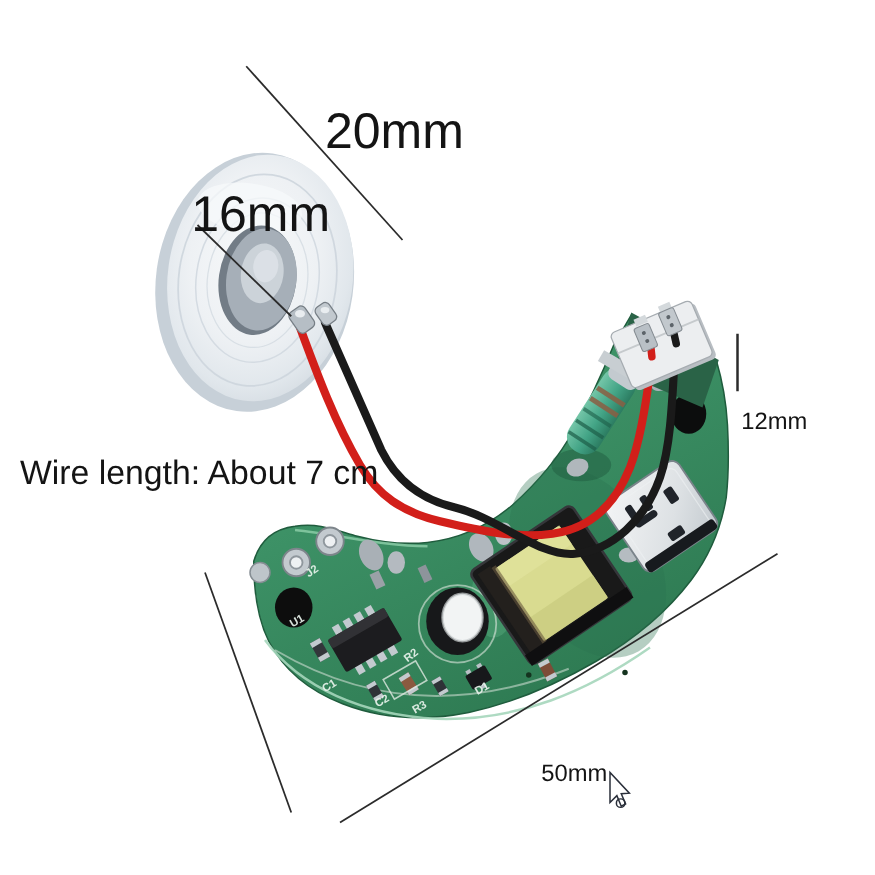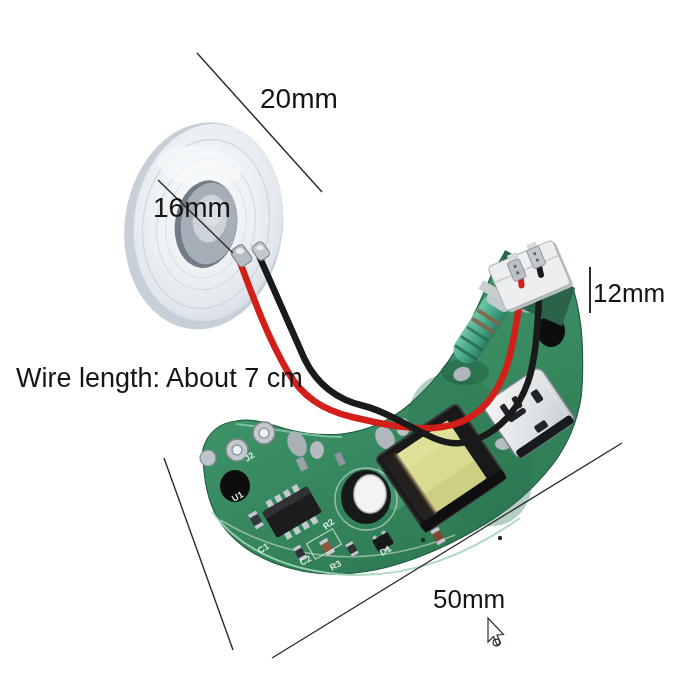--- a/index.html
+++ b/index.html
@@ -5,22 +5,22 @@
   html,body{margin:0;padding:0;background:#fff;}
   .canvas{
     position:relative;width:700px;height:700px;background:#ffffff;
     font-family:"Liberation Sans", sans-serif;overflow:hidden;
   }
   .photo-svg{position:absolute;left:0;top:0;}
   .dim-label{
     position:absolute;color:#141414;line-height:1;white-space:nowrap;
     font-family:"Liberation Sans", sans-serif;
   }
-  .fs28{font-size:28px;}
-  .fs26{font-size:26px;}
+  .fs28{font-size:40px;}
+  .fs26{font-size:19px;margin-top:48px;}
   .fs27{font-size:27px;}
   .silk{font-size:9px;font-weight:bold;fill:#e9f3ec;opacity:.92;}
 </style>
 </head>
 <body>
 
 <div class="canvas">
   <svg class="photo-svg" width="700" height="700" viewBox="0 0 700 700">
     <defs>
       <radialGradient id="discGrad" cx="45%" cy="42%" r="62%">
@@ -250,17 +250,17 @@
       <line x1="272" y1="658" x2="622" y2="443"></line>
     </g>
 
     <g>
       <path d="M488 618 L488 642 L493.5 636.5 L497 645 L500.5 643.2 L497 635 L503.5 634.5 Z" fill="#ffffff" stroke="#2a2f3a" stroke-width="1.2"></path>
       <circle cx="496.5" cy="642.5" r="3.4" fill="none" stroke="#2a2f3a" stroke-width="1.2"></circle>
     </g>
   </svg>
 
   <div class="dim-label fs28" style="left:260px;top:85px;">20mm</div>
-  <div class="dim-label fs28" style="left:153px;top:152px;margin-top:42px;">16mm</div>
+  <div class="dim-label fs28" style="left:153px;top:152px;">16mm</div>
   <div class="dim-label fs27" style="left:16px;top:365px;">Wire length: About 7 cm</div>
   <div class="dim-label fs26" style="left:593px;top:280px;">12mm</div>
-  <div class="dim-label fs26" style="left:433px;top:586px;text-align:right;">50mm</div>
+  <div class="dim-label fs26" style="left:433px;top:562px;text-align:right;">50mm</div>
 </div>
 
 </body></html>

